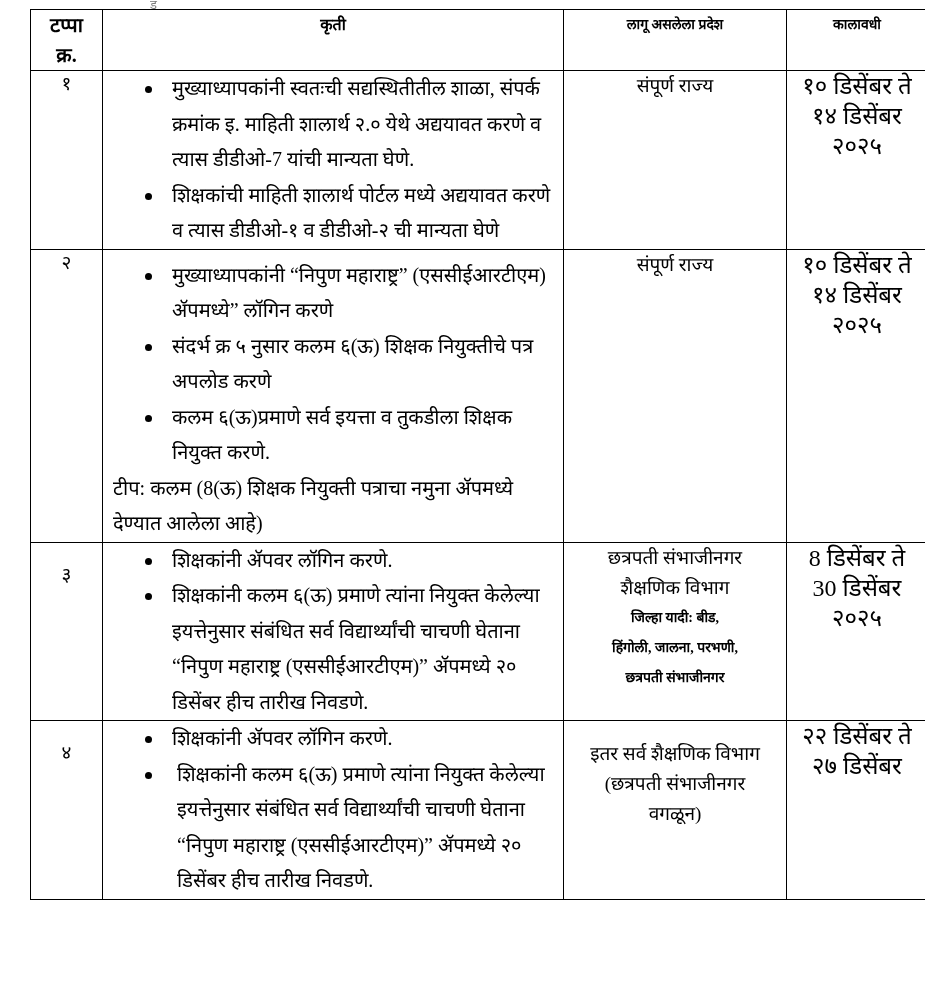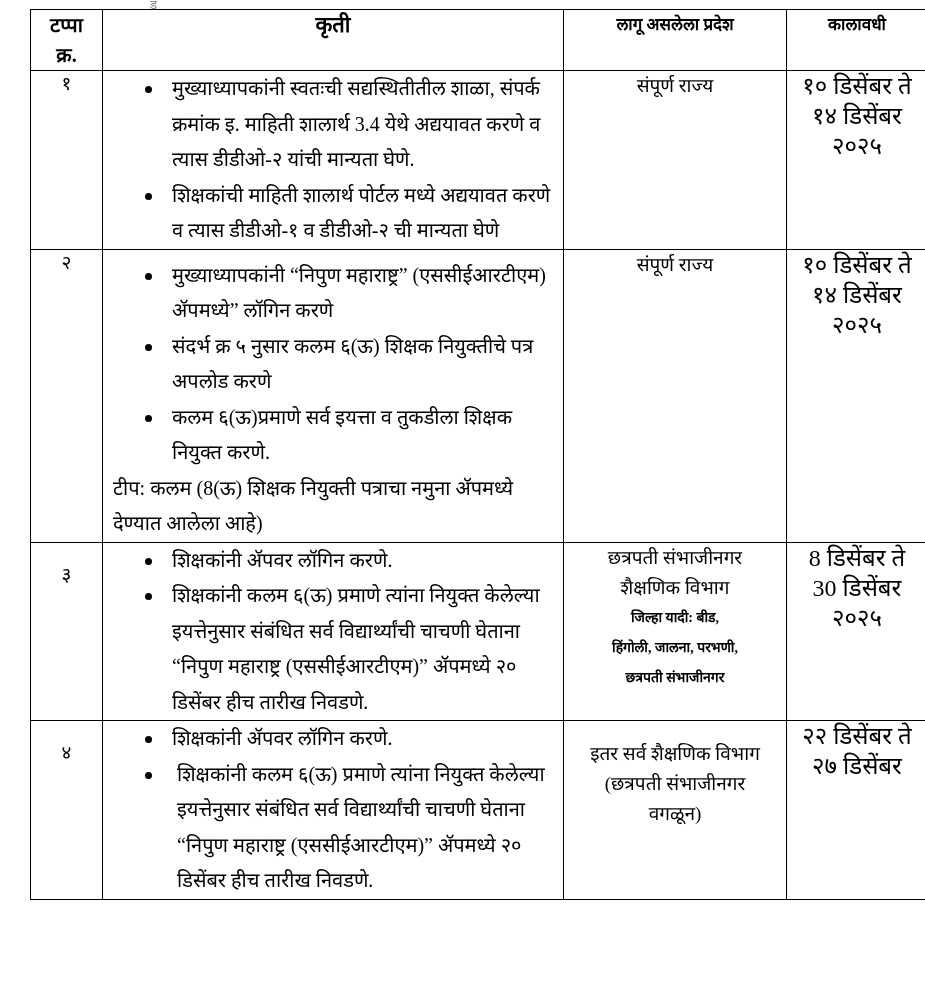--- a/index.html
+++ b/index.html
@@ -63,28 +63,28 @@
   
   col.c-sr   { width: 72px; }
   col.c-act  { width: 461px; }
   col.c-reg  { width: 223px; }
   col.c-dur  { width: 141px; }
 
   
   thead th {
     text-align: center;
     font-weight: 700;
-    font-size: 17px;
+    font-size: 14px;
     line-height: 30px;
     padding: 5px 4px 6px 4px;
     height: 54px;
     vertical-align: top;
   }
   thead th.h-sr  { font-size: 20px; }
-  thead th.h-act { font-size: 22px; }
+  thead th.h-act { font-size: 16px; }
 
   .hdr-line { display: block; }
 
   
   td.sr {
     text-align: center;
     font-size: 19px;
     line-height: 26px;
     padding-top: 7px;
   }
@@ -169,21 +169,21 @@
           <th>लागू असलेला प्रदेश</th>
           <th>कालावधी</th>
         </tr>
       </thead>
       <tbody>
 
         <tr>
           <td class="sr">१</td>
           <td class="action">
             <ul class="bullets">
-              <li>मुख्याध्यापकांनी स्वतःची सद्यस्थितीतील शाळा, संपर्क क्रमांक इ. माहिती शालार्थ 3.4 येथे अद्ययावत करणे व त्यास डीडीओ-२ यांची मान्यता घेणे.</li>
+              <li>मुख्याध्यापकांनी स्वतःची सद्यस्थितीतील शाळा, संपर्क क्रमांक इ. माहिती शालार्थ २.० येथे अद्ययावत करणे व त्यास डीडीओ-7 यांची मान्यता घेणे.</li>
               <li>शिक्षकांची माहिती शालार्थ पोर्टल मध्ये अद्ययावत करणे व त्यास डीडीओ-१ व डीडीओ-२ ची मान्यता घेणे</li>
             </ul>
           </td>
           <td class="region">
             <span class="r-line">संपूर्ण राज्य</span>
           </td>
           <td class="duration">
             <span class="d-line">१० डिसेंबर ते</span>
             <span class="d-line">१४ डिसेंबर</span>
             <span class="d-line">२०२५</span>

